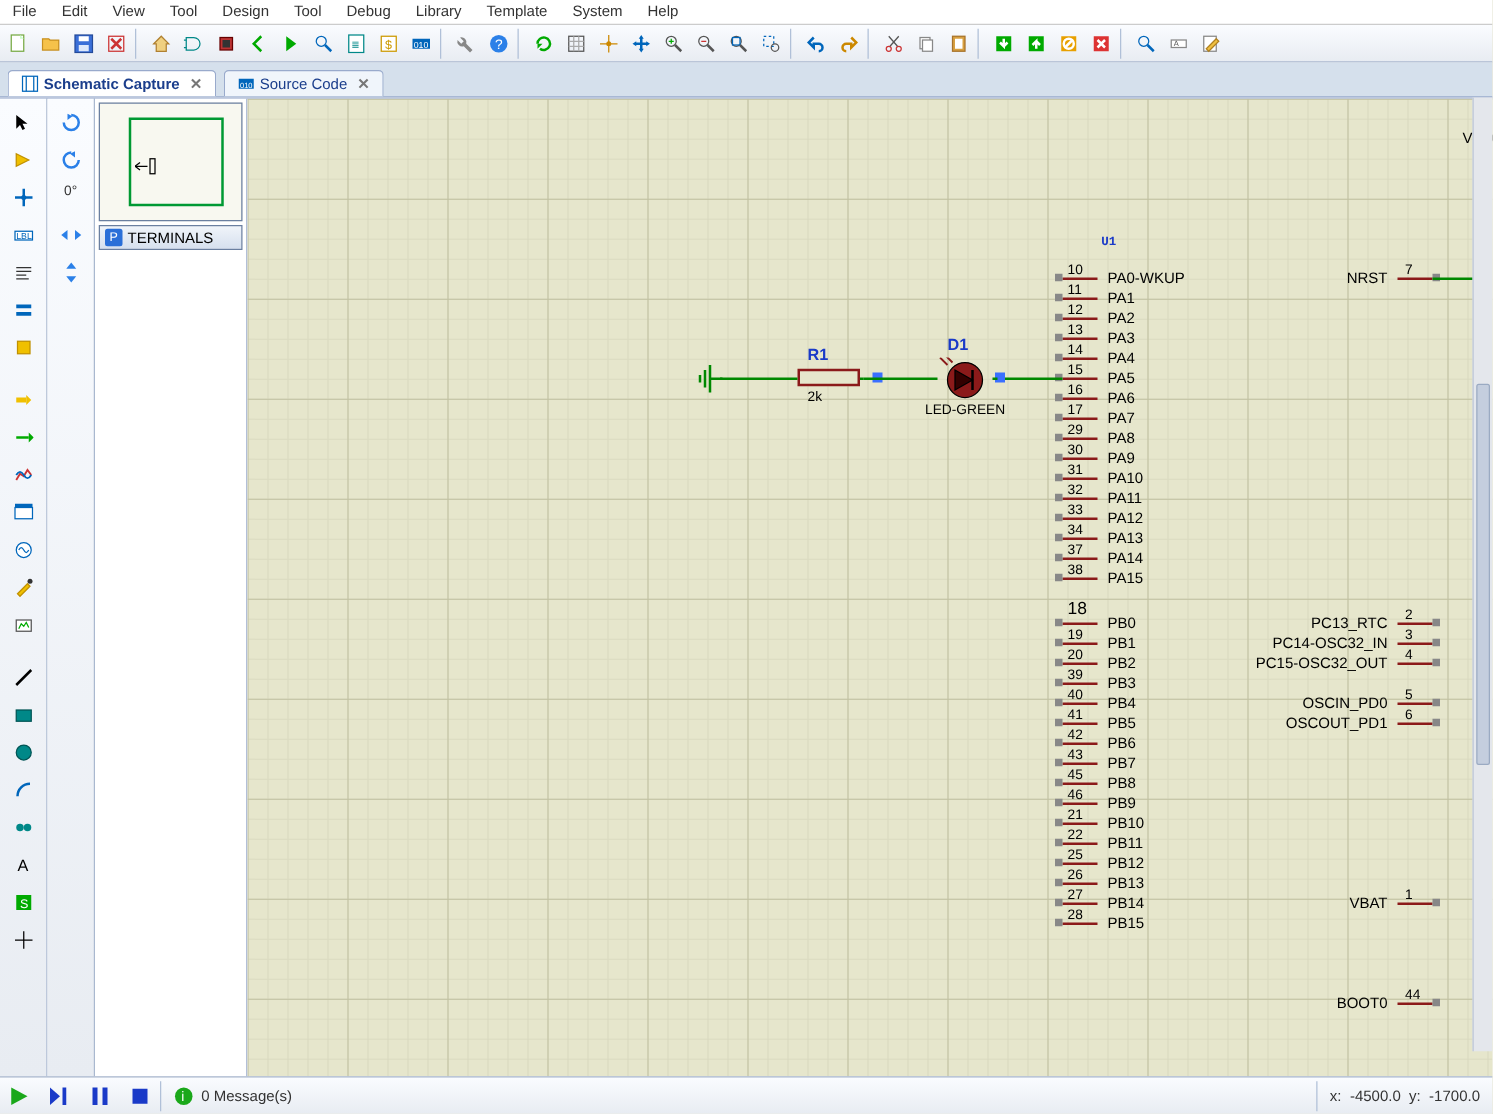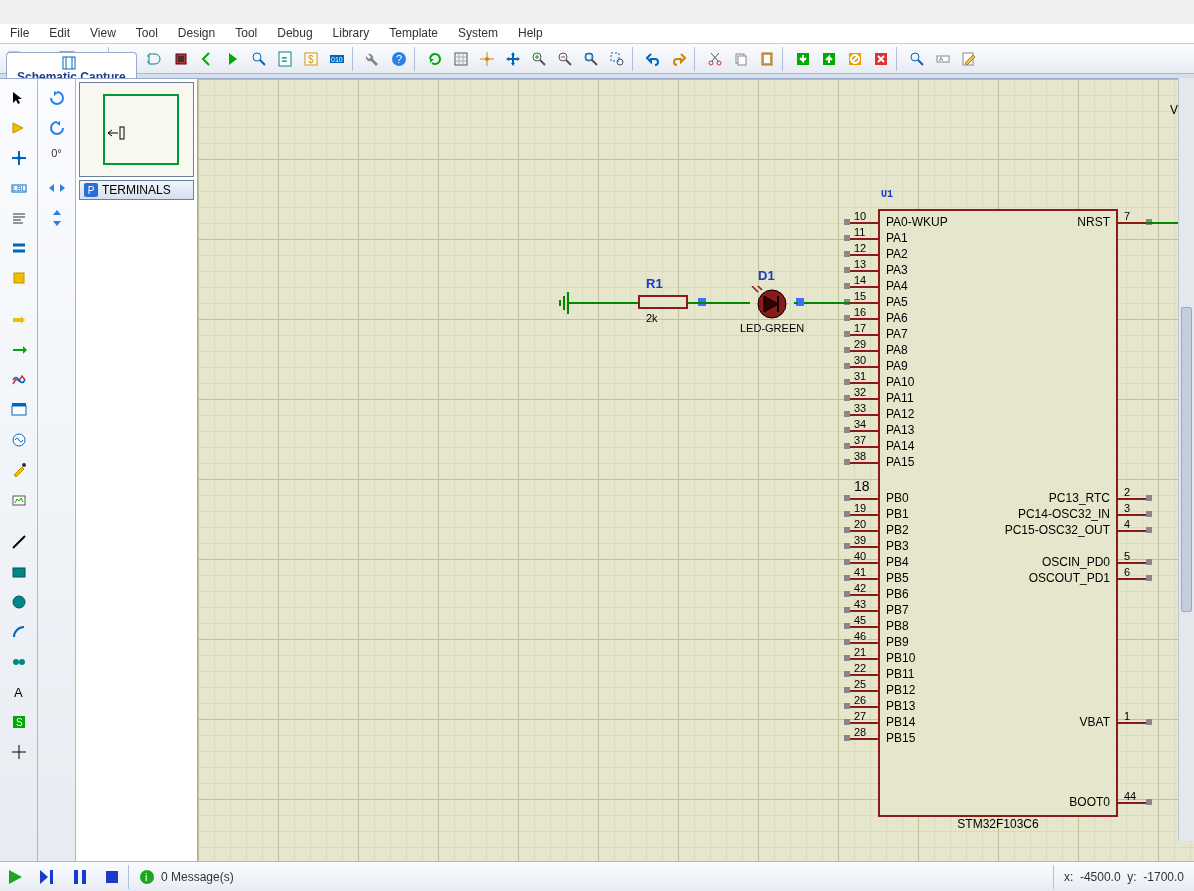--- a/index.html
+++ b/index.html
@@ -1,30 +1,30 @@
 <!DOCTYPE html>
 <html><head>
 <meta charset="utf-8">
 <style>
 * { margin: 0; padding: 0; box-sizing: border-box; font-family: Arial, sans-serif; }
 body { width: 1194px; height: 891px; background: #f0f0f0; overflow: hidden; position: relative; }
 
 
-.menubar { display: flex; height: 20px; background: #fff; font-size: 12px; color: #333; border-bottom: 1px solid #ccc; margin-top: 24px; }
+.menubar { display: flex; height: 20px; background: #fff; font-size: 12px; color: #333; border-bottom: 1px solid #ccc; }
 .menubar div { padding: 2px 10px; cursor: pointer; }
 
 
 .toolbar { display: flex; height: 30px; background: linear-gradient(#fafcff, #e8ecf2); border-bottom: 1px solid #a9b8cf; align-items: center; padding: 0 2px; }
 .tb-btn { width: 24px; height: 24px; margin: 0 1px; display: flex; align-items: center; justify-content: center; cursor: pointer; border: 1px solid transparent; border-radius: 2px; font-size: 14px; }
 .tb-sep { width: 6px; height: 24px; border-left: 1px solid #b0c0d8; margin: 0 2px; }
 
 
 .tabbar { display: flex; height: 28px; background: #d5e0ec; border-bottom: 1px solid #99aacc; align-items: flex-end; padding-left: 6px; gap: 6px; }
 .tab { display: flex; align-items: center; background: #f0f5fb; border: 1px solid #99aacc; border-bottom: none; border-radius: 4px 4px 0 0; padding: 3px 10px; font-size: 12px; color: #1b3e8c; cursor: pointer; }
-.tab.active { background: #fff; font-weight: bold; flex-direction: column; }
+.tab.active { background: #fff; font-weight: bold; }
 .tab .close { margin-left: 8px; color: #777; font-weight: bold; }
 .tab .ico { width: 14px; height: 14px; margin-right: 4px; display: inline-flex; align-items: center; justify-content: center; font-size: 12px; }
 
 
 .main { position: absolute; top: 78px; left: 0; right: 0; bottom: 30px; display: flex; background: #fff; border-top: 1px solid #99aacc; }
 
 
 .toolstrip { width: 38px; background: linear-gradient(#fafcff, #e8ecf2); border-right: 1px solid #a9b8cf; display: flex; flex-direction: column; align-items: center; padding-top: 6px; gap: 4px; }
 .toolstrip .tb-btn { width: 26px; height: 26px; }
 .strip2 { width: 38px; border-right: 1px solid #a9b8cf; }
@@ -516,23 +516,20 @@
     <div class="term-head">
       <span class="p">P</span>
       <span>TERMINALS</span>
     </div>
   </div>
 
   <div class="canvas-wrap">
     <div class="grid-minor"></div>
     <div class="grid-major"></div>
     <div class="canvas" id="canvas">
-        <div class="mcu" style="left:680px;top:130px;width:240px;height:608px">
-          <div class="mcu-part">STM32F103C6</div>
-        </div>
         <div class="mcu-title" style="left:683px;top:110px">U1</div>
         <div class="pin-line" style="left:652px;top:143px;width:28px"></div>
         <div class="pin-sq" style="left:646px;top:140px"></div>
         <div style="position:absolute;left:656px;top:131px;font-size:11px">10</div>
         <div style="position:absolute;left:688px;top:136px;font-size:12px">PA0-WKUP</div>
         <div class="pin-line" style="left:652px;top:159px;width:28px"></div>
         <div class="pin-sq" style="left:646px;top:156px"></div>
         <div style="position:absolute;left:656px;top:147px;font-size:11px">11</div>
         <div style="position:absolute;left:688px;top:152px;font-size:12px">PA1</div>
         <div class="pin-line" style="left:652px;top:175px;width:28px"></div>

